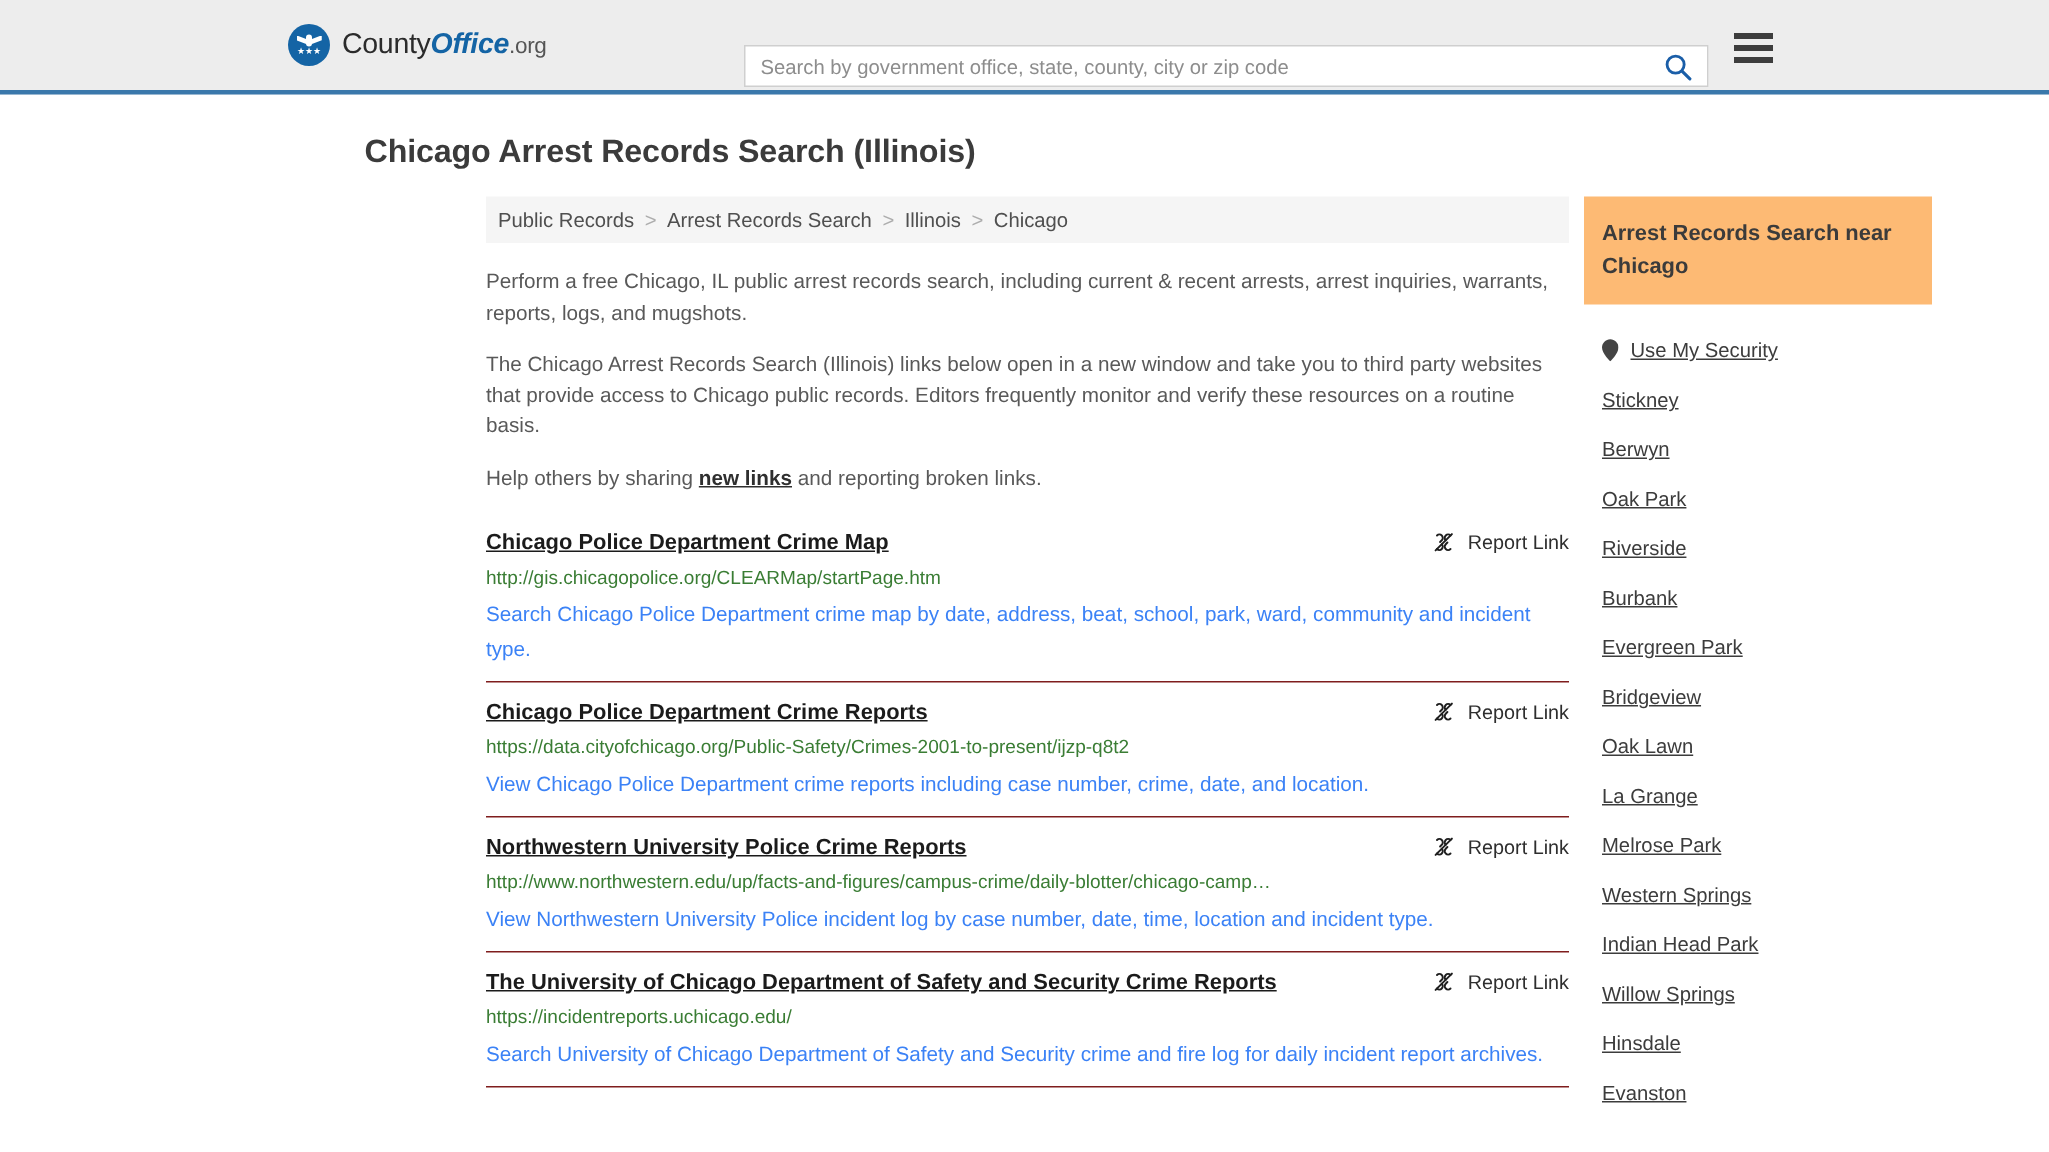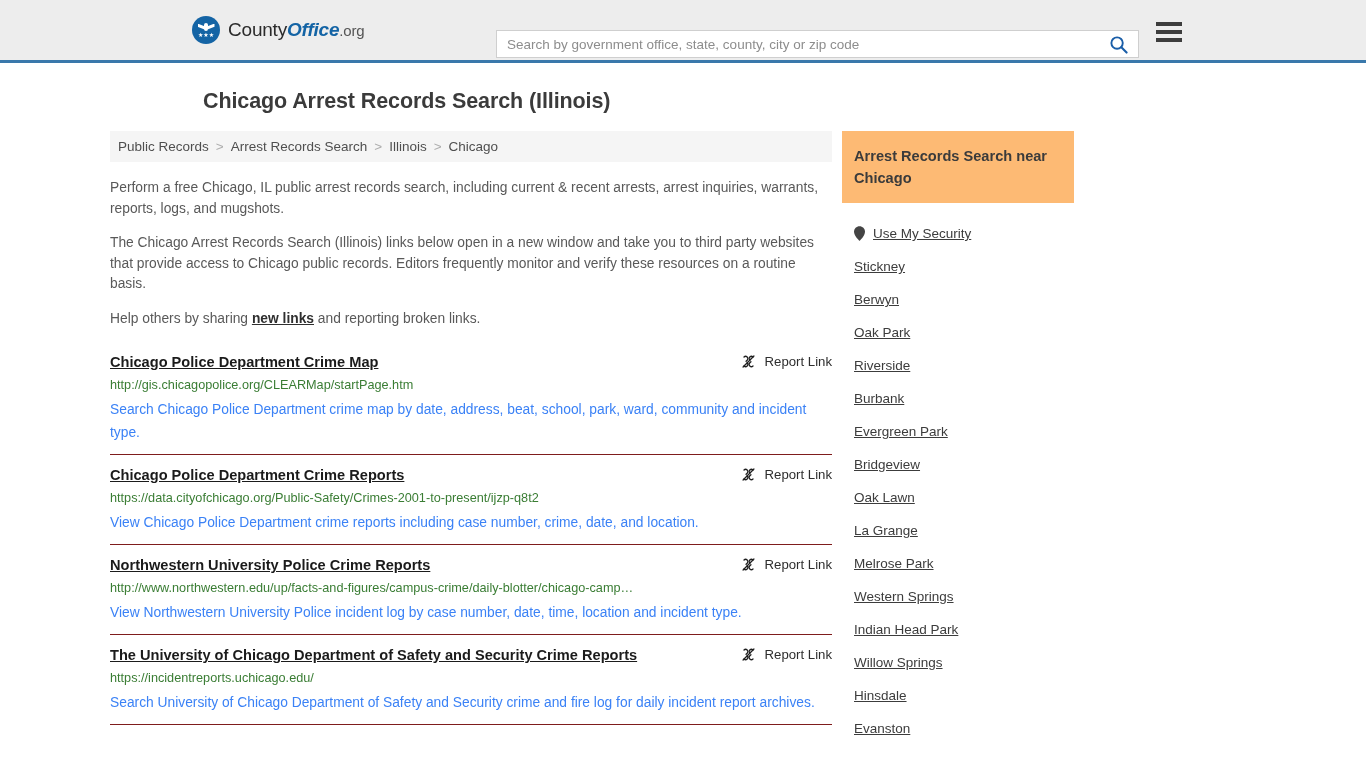--- a/index.html
+++ b/index.html
@@ -98,34 +98,36 @@
     background: transparent; border: none; cursor: pointer;
     display: flex; flex-direction: column; justify-content: center; gap: 4px;
   }
   .menu-btn span { display: block; height: 4px; width: 26px; background: #3d3d3d; }
 
   
   .page {
     position: relative;
     width: 1248px;
     padding: 0;
+    margin-left: 40px;
   }
   .page-title {
     margin: 0;
     padding: 26px 0 0 203px;
     font-size: 21.5px;
     font-weight: bold;
     color: #3b3b3b;
     letter-spacing: -0.1px;
   }
   .columns {
     display: flex;
     align-items: flex-start;
     padding-left: 110px;
     padding-top: 17px;
+    justify-content: flex-end;
   }
   .main-col { width: 722px; flex: none; }
   .side-col { width: 232px; flex: none; margin-left: 10px; }
 
   
   .breadcrumb {
     background: #f5f5f5;
     height: 31px;
     display: flex; align-items: center;
     padding: 0 8px;

